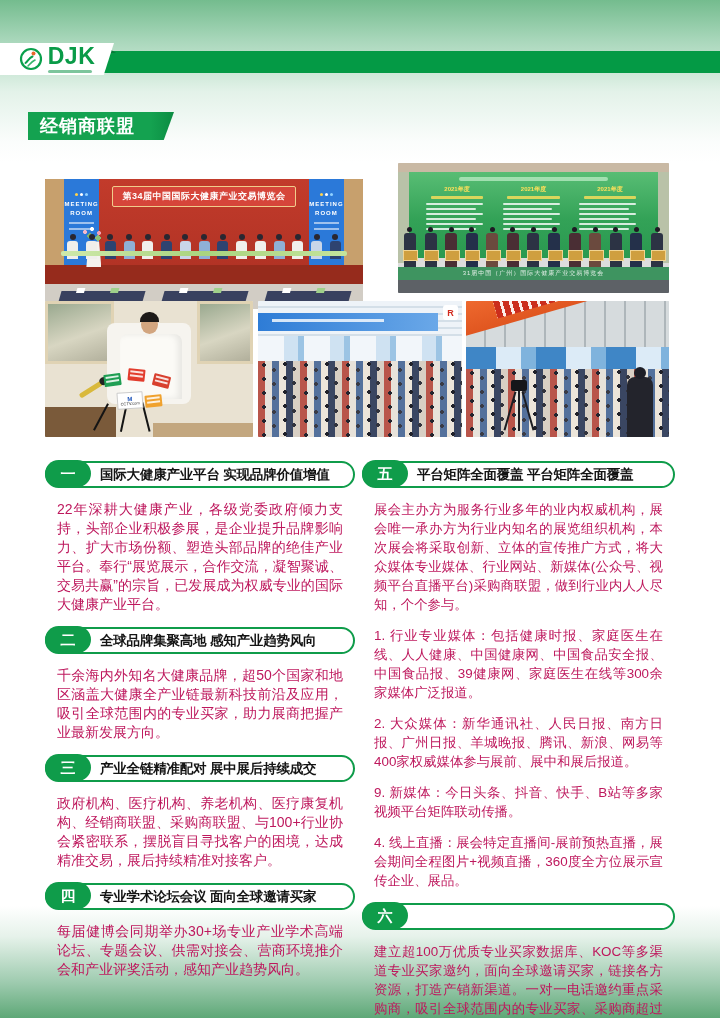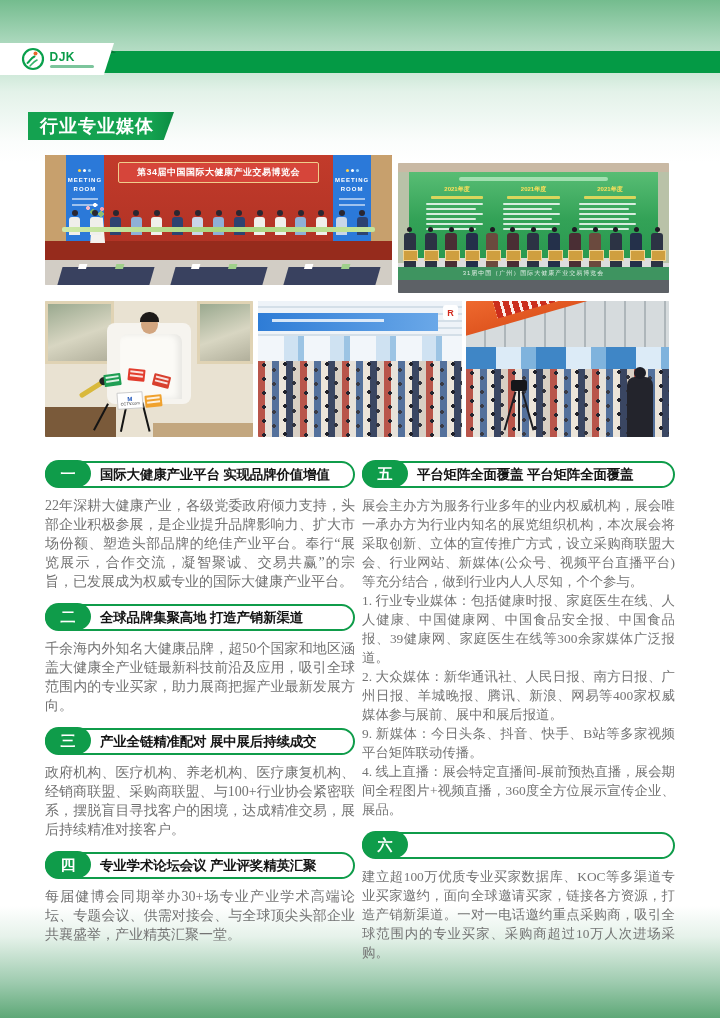--- a/index.html
+++ b/index.html
@@ -9,31 +9,31 @@
   .page{position:absolute;inset:0;}
   
   .hdr-bar{position:absolute;left:0;right:0;top:51px;height:22px;background:#049a45;}
   .hdr-notch{position:absolute;left:100px;top:43px;width:16px;height:10px;background:#067a38;
              clip-path:polygon(0 0,100% 100%,0 100%);}
   .logo-plate{position:absolute;left:0;top:43px;width:114px;height:32px;background:#fff;
               clip-path:polygon(0 0,100% 0,91% 100%,0 100%);
               display:flex;align-items:center;justify-content:center;gap:5px;}
   .logo-circle{width:24px;height:24px;flex:0 0 24px;}
   .logo-word{display:flex;flex-direction:column;line-height:1;}
-  .logo-djk{font-size:12px;font-weight:800;color:#0a9b48;letter-spacing:.5px;}
+  .logo-djk{font-size:23px;font-weight:800;color:#0a9b48;letter-spacing:.5px;}
   .logo-tagline{margin-top:2px;height:3px;width:44px;background:#7cc59c;border-radius:2px;}
   
   .banner{position:absolute;left:28px;top:112px;width:146px;height:28px;
           background:linear-gradient(90deg,#14a250 0 84%,#0b8c42 100%);
           clip-path:polygon(0 0,100% 0,93% 100%,0 100%);
           display:flex;align-items:center;}
   .banner span{color:#fff;font-size:18px;font-weight:800;letter-spacing:1px;padding-left:12px;}
   
   .photo{position:absolute;overflow:hidden;border-radius:1px;background:#ddd;}
-  #photoA{left:45px;top:155px;width:347px;height:130px;}
+  #photoA{left:45px;top:179px;width:318px;height:130px;}
   #photoB{left:398px;top:163px;width:271px;height:130px;}
   #photoC{left:45px;top:301px;width:208px;height:136px;}
   #photoD{left:258px;top:301px;width:204px;height:136px;}
   #photoE{left:466px;top:301px;width:203px;height:136px;}
   
   .phA-red{position:absolute;left:0;top:0;right:0;height:66%;background:linear-gradient(180deg,#c23b2b,#b23325);}
   .phA-floor{position:absolute;left:0;top:66%;right:0;height:15%;background:#962b1c;}
   .phA-hall{position:absolute;left:0;bottom:0;right:0;height:19%;background:#d2cdc5;}
   .phA-wood{position:absolute;top:0;width:6%;height:66%;background:#c7a06d;}
   .phA-panel{position:absolute;top:0;width:11%;height:66%;background:#2b79d9;display:flex;flex-direction:column;align-items:center;padding-top:14px;box-sizing:border-box;}
@@ -158,21 +158,21 @@
   
   .col{position:absolute;top:461px;}
   .col-left{left:45px;width:310px;}
   .col-right{left:362px;width:313px;}
   .sec{margin-bottom:13px;}
   .sec-h{display:flex;align-items:center;height:27px;border:2px solid #0f9c4a;border-radius:15px;background:#fff;
          box-sizing:border-box;margin-bottom:8px;}
   .sec-num{flex:0 0 46px;height:27px;line-height:27px;margin:-2px 0 0 -2px;background:#0f9c4a;border-radius:14px;
            color:#fff;text-align:center;font-weight:700;font-size:15px;}
   .sec-title{margin-left:9px;font-size:13.5px;font-weight:800;color:#141414;white-space:nowrap;letter-spacing:-.2px;}
-  .sec-body p{margin:0;font-size:14px;line-height:19px;color:#737373;text-align:justify;font-family:Liberation Serif, serif;}
+  .sec-body p{margin:12px;font-size:14px;line-height:19px;color:#be185d;text-align:justify;}
   .col-right .sec-body p{font-size:13.4px;}
 </style>
 </head>
 <body>
 
 <div class="page">
 
   <div class="hdr-bar"></div>
   <div class="hdr-notch"></div>
   <div class="logo-plate">
@@ -182,21 +182,21 @@
       <path d="M6.5 16 C9 14, 10 11, 13.5 9.5" fill="none" stroke="#0aa04c" stroke-width="2" stroke-linecap="round"></path>
       <path d="M9 19 C11 17, 13 14.5, 16 13" fill="none" stroke="#35b56b" stroke-width="1.6" stroke-linecap="round"></path>
     </svg>
     <div class="logo-word">
       <span class="logo-djk">DJK</span>
       <span class="logo-tagline"></span>
     </div>
   </div>
 
   <div class="banner">
-    <span>行业专业媒体</span>
+    <span>经销商联盟</span>
   </div>
 
   <div class="photo" id="photoA">
     <div class="phA-red"></div>
     <div class="phA-wood" style="left:0"></div>
     <div class="phA-wood" style="right:0"></div>
     <div class="phA-panel" style="left:6%">
       <span class="dots">
           <i></i>
           <i></i>
@@ -478,54 +478,54 @@
         <span class="sec-num">一</span>
         <span class="sec-title">国际大健康产业平台 实现品牌价值增值</span>
       </div>
       <div class="sec-body">
         <p>22年深耕大健康产业，各级党委政府倾力支持，头部企业积极参展，是企业提升品牌影响力、扩大市场份额、塑造头部品牌的绝佳产业平台。奉行“展览展示，合作交流，凝智聚诚、交易共赢”的宗旨，已发展成为权威专业的国际大健康产业平台。</p>
       </div>
     </div>
     <div class="sec">
       <div class="sec-h">
         <span class="sec-num">二</span>
-        <span class="sec-title">全球品牌集聚高地 打造产销新渠道</span>
+        <span class="sec-title">全球品牌集聚高地 感知产业趋势风向</span>
       </div>
       <div class="sec-body">
         <p>千余海内外知名大健康品牌，超50个国家和地区涵盖大健康全产业链最新科技前沿及应用，吸引全球范围内的专业买家，助力展商把握产业最新发展方向。</p>
       </div>
     </div>
     <div class="sec">
       <div class="sec-h">
         <span class="sec-num">三</span>
         <span class="sec-title">产业全链精准配对 展中展后持续成交</span>
       </div>
       <div class="sec-body">
         <p>政府机构、医疗机构、养老机构、医疗康复机构、经销商联盟、采购商联盟、与100+行业协会紧密联系，摆脱盲目寻找客户的困境，达成精准交易，展后持续精准对接客户。</p>
       </div>
     </div>
     <div class="sec">
       <div class="sec-h">
         <span class="sec-num">四</span>
-        <span class="sec-title">专业学术论坛会议 产业评奖精英汇聚</span>
+        <span class="sec-title">专业学术论坛会议 面向全球邀请买家</span>
       </div>
       <div class="sec-body">
-        <p>每届健博会同期举办30+场专业产业学术高端论坛、专题会议、供需对接会、与全球顶尖头部企业共襄盛举，产业精英汇聚一堂。</p>
+        <p>每届健博会同期举办30+场专业产业学术高端论坛、专题会议、供需对接会、营商环境推介会和产业评奖活动，感知产业趋势风向。</p>
       </div>
     </div>
   </div>
 
   <div class="col col-right">
     <div class="sec">
       <div class="sec-h">
         <span class="sec-num">五</span>
         <span class="sec-title">平台矩阵全面覆盖 平台矩阵全面覆盖</span>
       </div>
       <div class="sec-body">
-        <p>展会主办方为服务行业多年的业内权威机构，展会唯一承办方为行业内知名的展览组织机构，本次展会将采取创新、立体的宣传推广方式，设立采购商联盟大会、行业网站、新媒体(公众号、视频平台直播平台)等充分结合，做到行业内人人尽知，个个参与。</p>
+        <p>展会主办方为服务行业多年的业内权威机构，展会唯一承办方为行业内知名的展览组织机构，本次展会将采取创新、立体的宣传推广方式，将大众媒体专业媒体、行业网站、新媒体(公众号、视频平台直播平台)采购商联盟，做到行业内人人尽知，个个参与。</p>
         <p>1. 行业专业媒体：包括健康时报、家庭医生在线、人人健康、中国健康网、中国食品安全报、中国食品报、39健康网、家庭医生在线等300余家媒体广泛报道。</p>
         <p>2. 大众媒体：新华通讯社、人民日报、南方日报、广州日报、羊城晚报、腾讯、新浪、网易等400家权威媒体参与展前、展中和展后报道。</p>
         <p>9. 新媒体：今日头条、抖音、快手、B站等多家视频平台矩阵联动传播。</p>
         <p>4. 线上直播：展会特定直播间-展前预热直播，展会期间全程图片+视频直播，360度全方位展示宣传企业、展品。</p>
       </div>
     </div>
     <div class="sec">
       <div class="sec-h">
         <span class="sec-num">六</span>
       </div>

